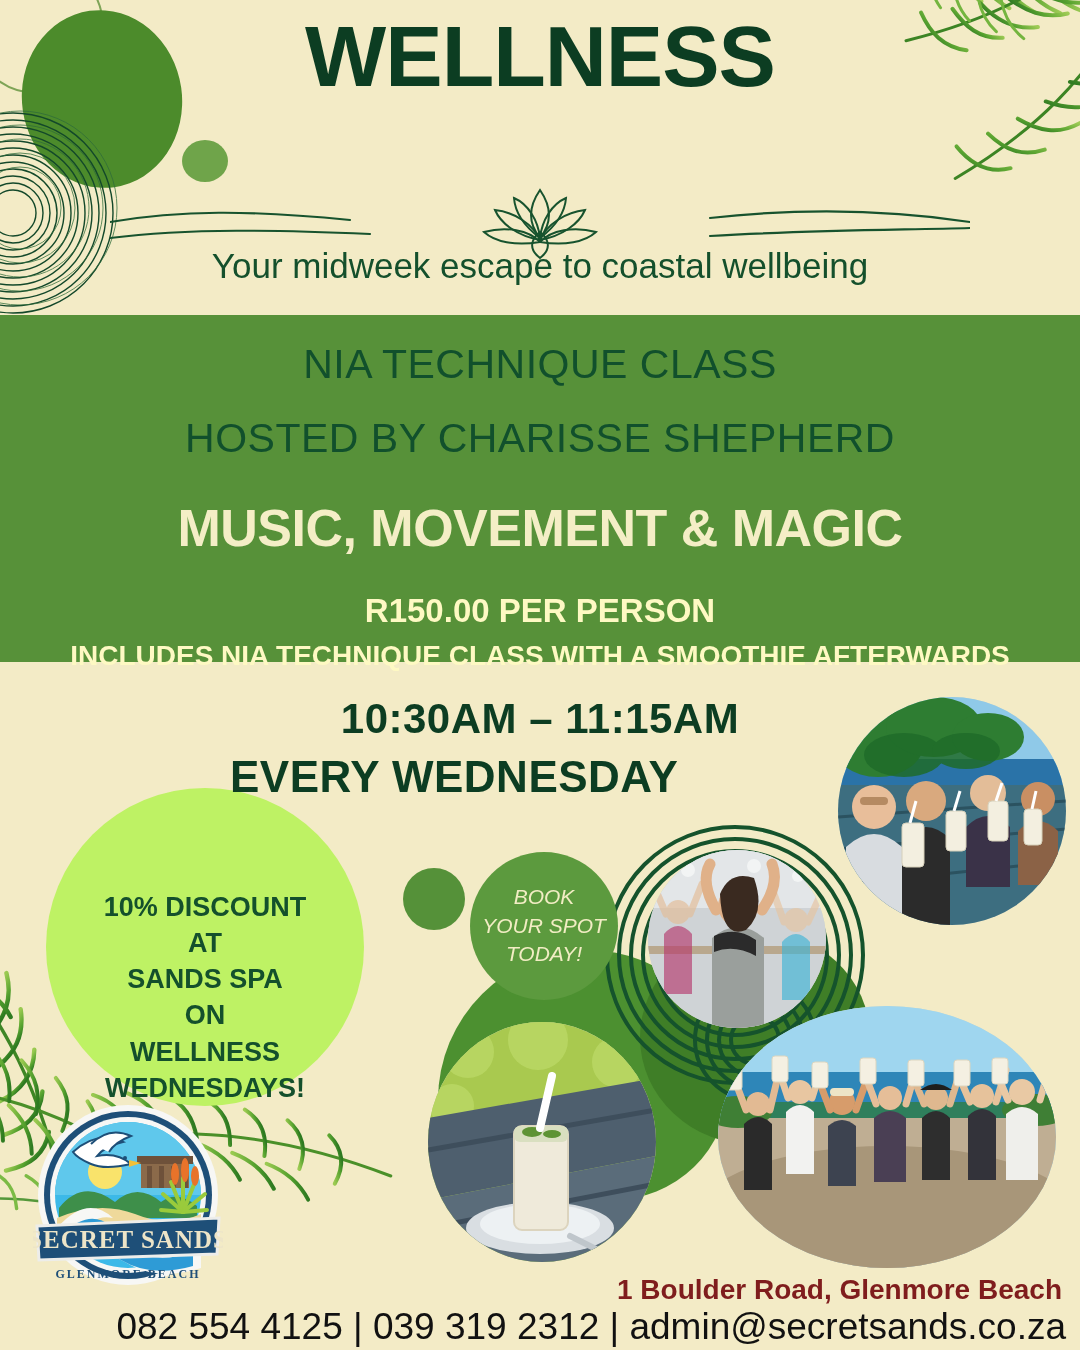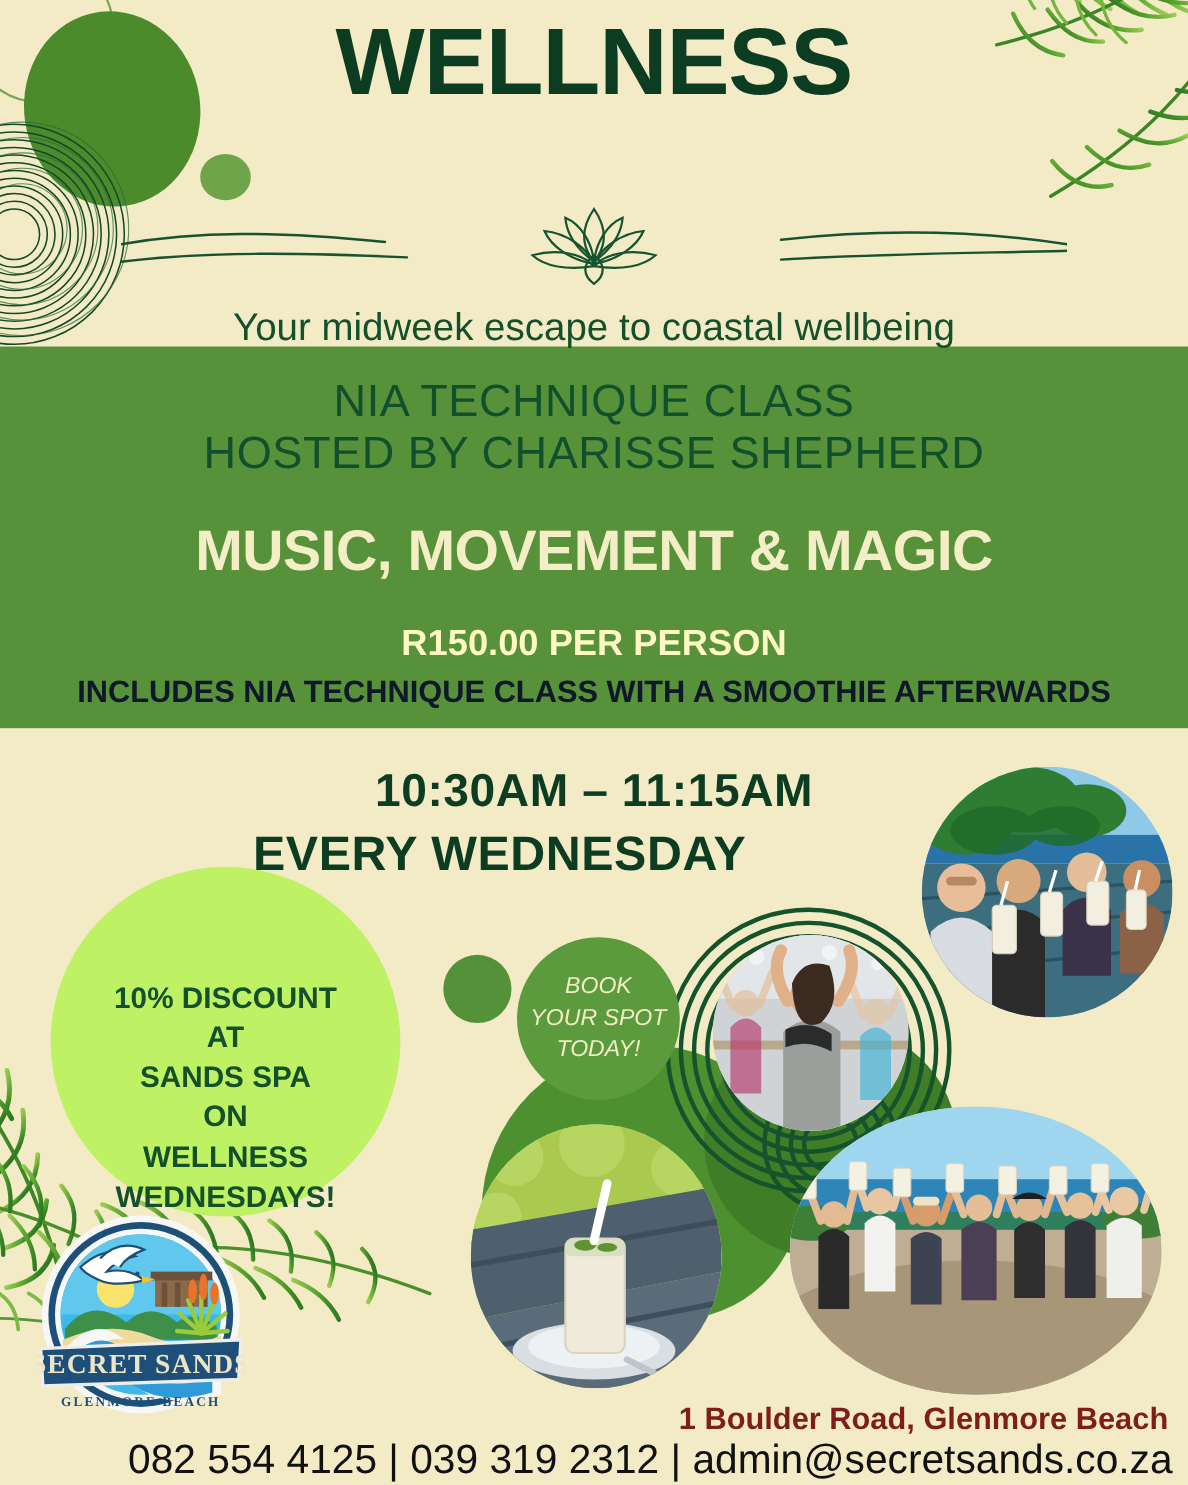--- a/index.html
+++ b/index.html
@@ -66,50 +66,49 @@
   }
   .title .l2 { display:block; }
   .subtitle {
     position: absolute;
     left: 0; right: 0; top: 246px;
     text-align: center;
     color: #14502C;
     font-size: 35px;
     font-weight: 500;
     z-index: 6;
-    margin-top: 32px;
   }
 
   
   .banner {
     position: absolute;
     left: 0; top: 315px;
     width: 1080px; height: 347px;
     background: #579139;
     z-index: 5;
     text-align: center;
   }
   .b-line1 {
     color:#11502C; font-size: 41px; font-weight: 400;
     letter-spacing: .5px; margin-top: 26px;
   }
   .b-line2 {
     color:#11502C; font-size: 41px; font-weight: 400;
-    letter-spacing: .5px; 
+    letter-spacing: .5px; margin-top: 27px;
   }
   .b-headline {
     color:#F4EEC6; font-size: 52px; font-weight: 800;
     letter-spacing: -.5px; margin-top: 36px;
   }
   .b-price {
     color:#fef9c3; font-size: 33px; font-weight: 800;
     margin-top: 34px;
   }
   .b-includes {
-    color:#0f172a; font-size: 28px; font-weight: 800;
+    color:#fef9c3; font-size: 28px; font-weight: 800;
     margin-top: 10px;
   }
 
   
   .time {
     position:absolute; left: 230px; top: 695px; width: 620px;
     text-align:center; color:#0C3D22;
     font-size: 42px; font-weight: 800; letter-spacing:.5px;
     z-index: 6;
   }

